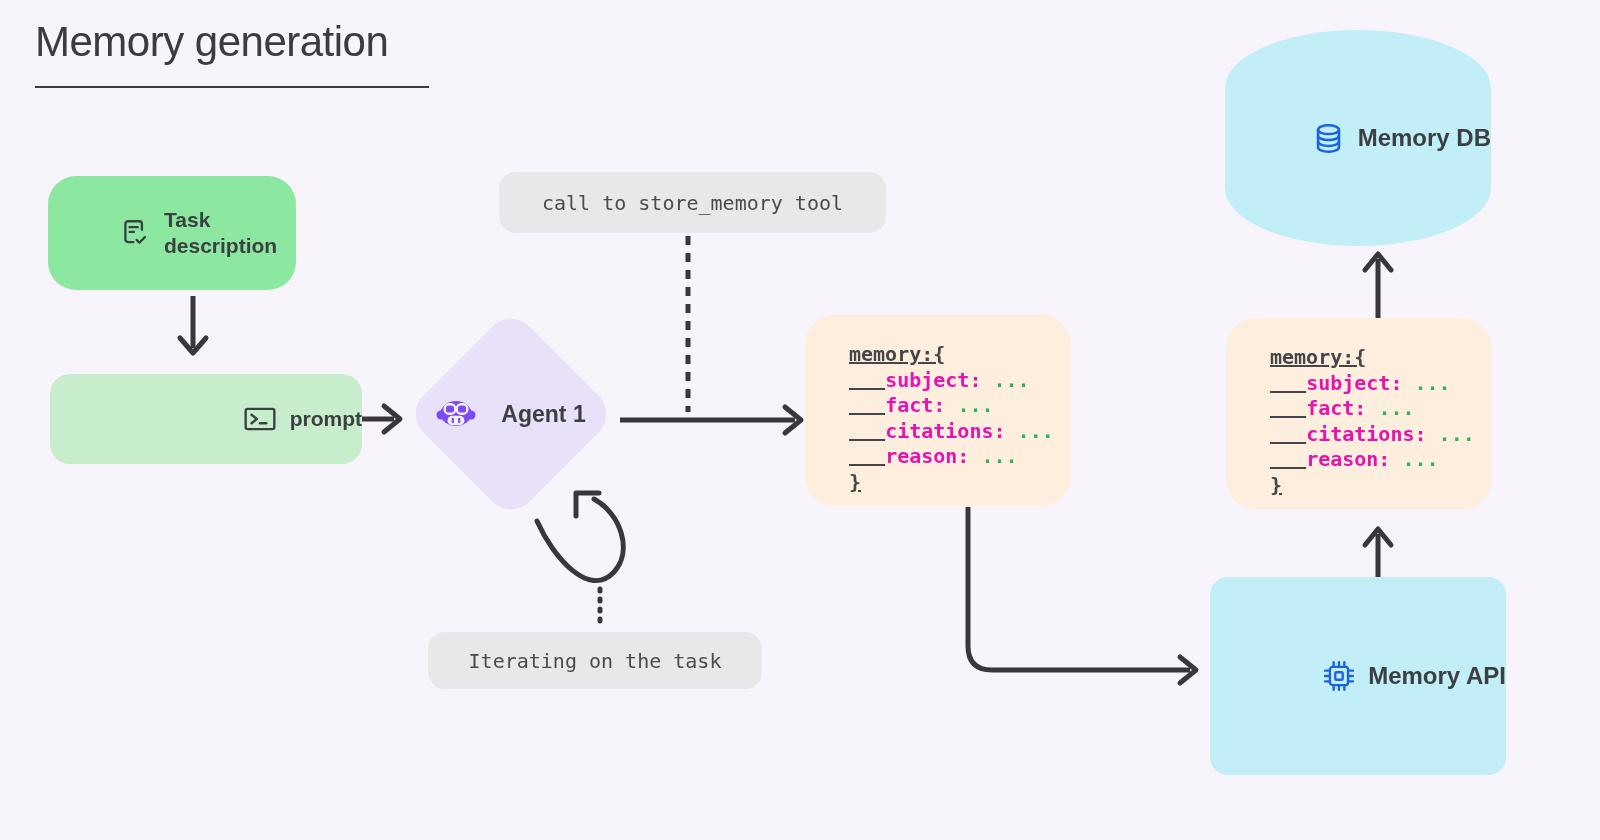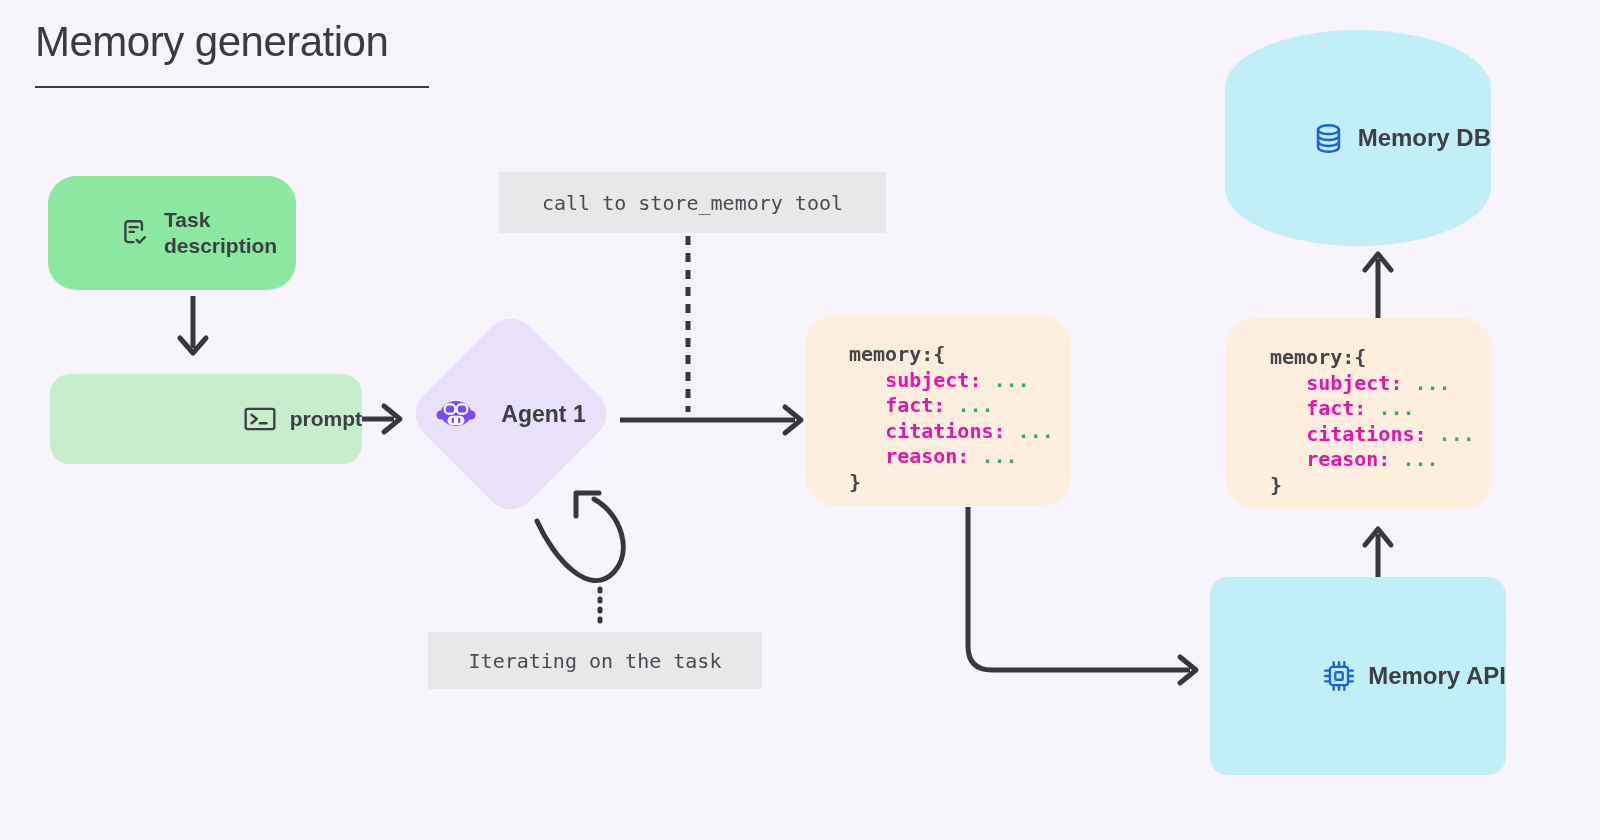--- a/index.html
+++ b/index.html
@@ -31,31 +31,31 @@
 
   .diamond{position:absolute;left:436px;top:339px;width:150px;height:150px;
         background:var(--lavender);border-radius:26px;transform:rotate(45deg);}
   .diamond-content{position:absolute;left:406px;top:339px;width:210px;height:150px;
         display:flex;align-items:center;justify-content:center;gap:25px;
         color:var(--node-text);font-weight:700;}
   .diamond-content .node-label{font-size:23px;}
 
   .mono-label{position:absolute;display:flex;align-items:center;justify-content:center;
         background:var(--gray-label);color:var(--gray-text);
-        font-family:"DejaVu Sans Mono","Liberation Mono",monospace;font-size:20px;}
+        font-family:"DejaVu Sans Mono","Liberation Mono",monospace;font-size:20px;border-radius:17px;}
   .store-label{left:499px;top:172px;width:387px;height:61px;}
   .iterate-label{left:428px;top:632px;width:334px;height:57px;}
 
   .code-box{position:absolute;width:266px;height:191px;border-radius:30px;
         background:var(--peach);padding:27px 0 0 44px;
         font-family:"DejaVu Sans Mono","Liberation Mono",monospace;
         font-size:20px;font-weight:700;line-height:25.5px;white-space:pre;}
   .code-box-1{left:805px;top:315px;}
   .code-box-2{left:1226px;top:318px;}
-  .tok-plain{color:var(--code-plain);}
+  .tok-plain{color:var(--code-plain);text-decoration:underline;}
   .tok-key{color:var(--code-key);}
   .tok-val{color:var(--code-val);}
 
   .api{left:1210px;top:577px;width:296px;height:198px;border-radius:18px;
         background:var(--cyan);}
   .api .node-label,.db .node-label{font-size:24px;}
   .db{left:1225px;top:30px;width:266px;height:216px;background:var(--cyan);
         border-radius:133px / 58px;}
 
   .arrows{position:absolute;left:0;top:0;width:1600px;height:840px;pointer-events:none;}

